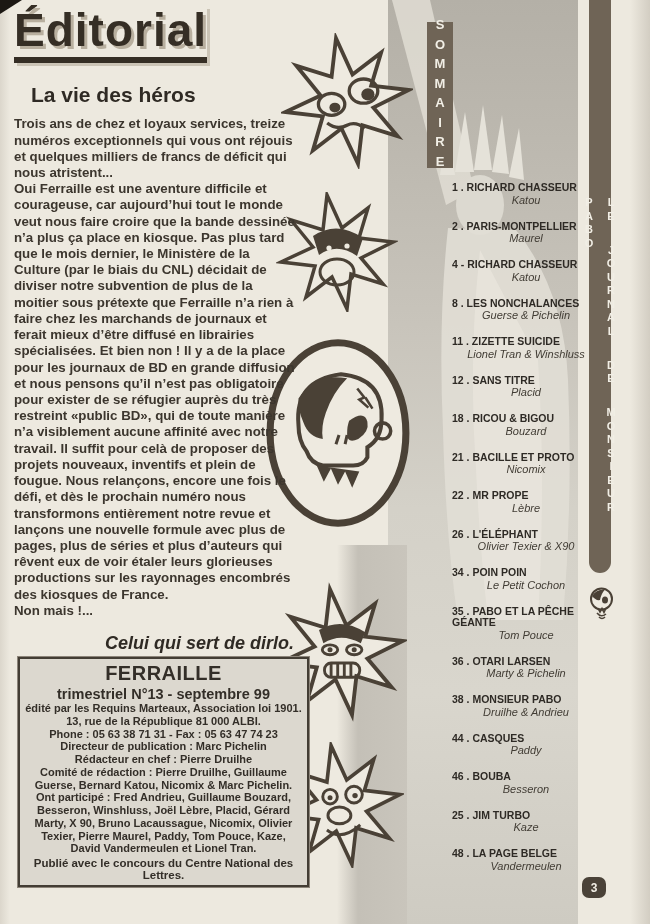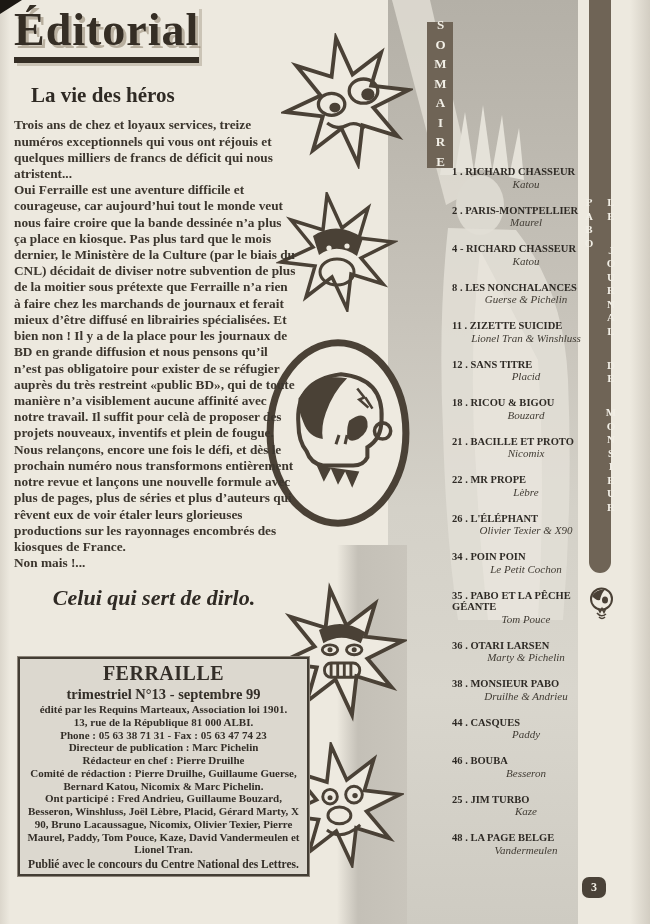--- a/index.html
+++ b/index.html
@@ -1,20 +1,20 @@
 <!DOCTYPE html>
 <html><head>
 <meta charset="utf-8">
 <style>
   html,body{margin:0;padding:0;background:#cfcbc1;}
   *{box-sizing:border-box;}
   #page{
     position:relative;width:650px;height:924px;overflow:hidden;
     background:#ede9df;
-    font-family:Liberation Serif, serif;
+    font-family:Liberation Sans, sans-serif;
     color:#35302a;
   }
   
   #corner-mark{position:absolute;left:0;top:0;width:0;height:0;
     border-top:14px solid #1c1813;border-right:22px solid transparent;z-index:6;}
   #right-edge{position:absolute;right:0;top:0;width:20px;height:924px;
     background:linear-gradient(90deg,rgba(0,0,0,0) 0%,rgba(90,80,64,.18) 100%);z-index:5;}
   #left-edge{position:absolute;left:0;top:0;width:10px;height:924px;
     background:linear-gradient(90deg,rgba(90,80,64,.12),rgba(0,0,0,0));z-index:5;}
 
@@ -27,39 +27,39 @@
   #statue-svg{position:absolute;left:388px;top:0;z-index:1;}
 
   
   #editorial{position:absolute;left:14px;top:6px;width:282px;z-index:3;}
   #page-title{display:inline-block;font-size:46px;font-weight:900;letter-spacing:1px;
     color:#352e25;line-height:1.05;padding-bottom:3px;border-bottom:6px solid #352e25;
     text-shadow:3px 3px 0 rgba(140,128,106,.55);box-shadow:3px 3px 0 rgba(140,128,106,.35);}
   #edit-subtitle{margin-top:20px;font-size:21px;font-weight:900;color:#2f2a24;margin-left:17px;}
   #edit-body{margin-top:9px;font-size:13.3px;font-weight:700;line-height:1.22;color:#3c362e;}
   #edit-body p{margin:0;}
-  #signature{margin-top:14px;text-align:center;font-size:22px;font-style:italic;
+  #signature{margin-top:14px;text-align:right;font-size:18px;font-style:italic;
     font-weight:900;color:#2f2a24;padding-right:2px;}
 
   
   #infobox{position:absolute;left:18px;top:657px;width:291px;z-index:3;
     background:#dcd8cf;border:2px solid #433d34;outline:1px solid #8d857a;
     text-align:center;padding:3px 5px 4px 5px;color:#332e28;}
   #infobox-title{font-size:20px;font-weight:900;letter-spacing:.5px;}
   #infobox-subtitle{font-size:14.5px;font-weight:900;margin-top:1px;}
   .box-line{font-size:11px;font-weight:700;line-height:1.16;}
   .box-small{font-size:8px;font-weight:700;line-height:1.18;}
   #infobox-footer{font-size:11.5px;font-weight:700;margin-top:2px;}
 
   
   #sommaire-bar{position:absolute;left:427px;top:22px;width:26px;height:146px;
     background:#6f6456;z-index:3;display:flex;align-items:center;justify-content:center;}
   .vtext{writing-mode:vertical-rl;text-orientation:upright;}
   #sommaire-label{font-size:13px;font-weight:900;letter-spacing:4.5px;color:#f2efe6;}
-  #toc{position:absolute;left:452px;top:166px;width:148px;z-index:3;}
+  #toc{position:absolute;left:452px;top:182px;width:148px;z-index:3;}
   .toc-item{margin-bottom:14px;}
   .toc-title{font-size:10.5px;font-weight:800;line-height:1.1;color:#2e2a25;}
   .toc-author{font-size:11px;font-style:italic;line-height:1.18;color:#413c34;text-align:center;}
 
   
   #side-bar{position:absolute;left:589px;top:0;width:22px;height:573px;
     background:#6f6456;border-radius:0 0 11px 11px;z-index:4;
     display:flex;justify-content:center;}
   #side-bar-label{margin-top:196px;font-size:11px;font-weight:800;color:#f1eee5;
     letter-spacing:1.5px;word-spacing:7px;line-height:22px;}

